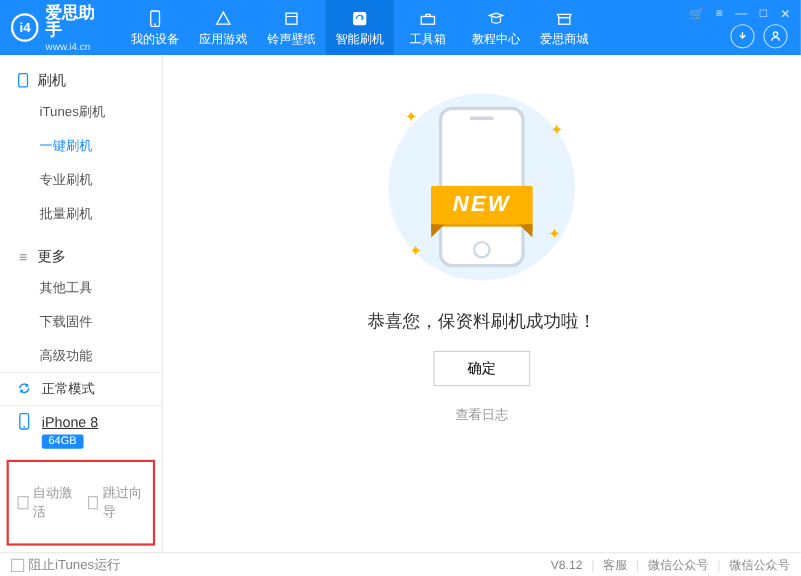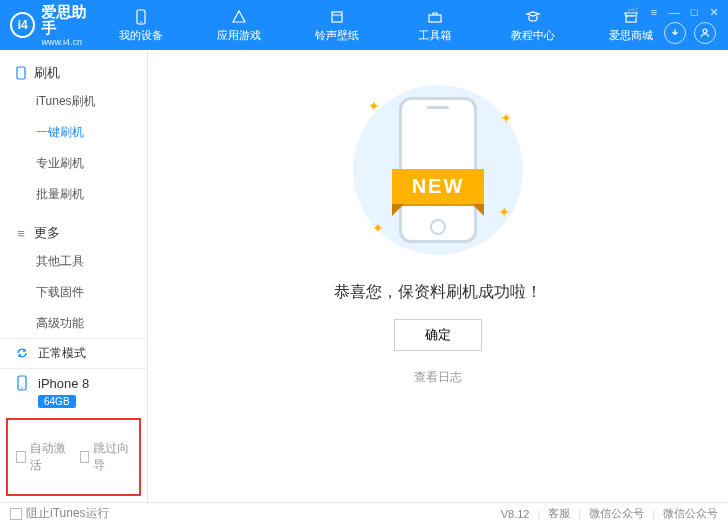--- a/index.html
+++ b/index.html
@@ -4,21 +4,21 @@
 <style>
   * { box-sizing: border-box; margin: 0; padding: 0; }
   body { font-family: "Microsoft YaHei", Arial, sans-serif; font-size: 12px; color: #333; background: #fff; width: 728px; height: 524px; overflow: hidden; }
   
   
   .header { background: #1a8cff; height: 50px; display: flex; align-items: center; color: #fff; position: relative; }
   .logo-area { display: flex; align-items: center; padding: 0 10px; width: 110px; }
   .logo-circle { width: 26px; height: 26px; border: 2px solid #fff; border-radius: 50%; display: flex; align-items: center; justify-content: center; margin-right: 6px; font-size: 12px; font-weight: bold; }
   .logo-text { font-size: 15px; font-weight: bold; line-height: 1.1; }
   .logo-sub { font-size: 9px; opacity: 0.85; }
-  .nav { display: flex; height: 100%; flex: 1; gap: 36px; }
+  .nav { display: flex; height: 100%; flex: 1; }
   .nav-item { width: 62px; display: flex; flex-direction: column; align-items: center; justify-content: center; cursor: pointer; font-size: 11px; gap: 2px; }
   .nav-item.active { background: #0b78e6; }
   .nav-icon { width: 18px; height: 18px; display: flex; align-items: center; justify-content: center; }
   .header-right { position: absolute; top: 4px; right: 6px; display: flex; gap: 4px; align-items: center; }
   .hr-icon { width: 16px; height: 16px; display: flex; align-items: center; justify-content: center; color: #cfe7ff; cursor: pointer; font-size: 11px; }
   .header-circles { position: absolute; right: 12px; top: 22px; display: flex; gap: 8px; }
   .hc { width: 22px; height: 22px; border: 1.5px solid rgba(255,255,255,0.7); border-radius: 50%; display: flex; align-items: center; justify-content: center; cursor: pointer; }
 
   
   .body { display: flex; height: calc(100% - 50px - 22px); }
@@ -29,37 +29,37 @@
   .side-group-title { display: flex; align-items: center; gap: 6px; padding: 4px 14px; color: #333; font-size: 13px; }
   .side-group-icon { width: 14px; height: 14px; display: flex; align-items: center; justify-content: center; color: #1a8cff; }
   .side-more-icon { width: 14px; height: 14px; display: flex; align-items: center; justify-content: center; color: #8a8a8a; }
   .side-item { padding: 7px 14px 7px 36px; font-size: 12px; color: #555; cursor: pointer; }
   .side-item.active { color: #1a8cff; }
   
   .side-bottom { border-top: 0; padding: 6px 0 0 0; }
   .status-row { display: flex; gap: 8px; padding: 6px 14px; border-top: 1px solid #eee; }
   .status-icon { width: 16px; height: 16px; display:flex; align-items:center; justify-content:center; }
   .status-text { font-size: 12px; color: #333; }
-  .device-row { padding: 6px 14px 10px 14px; border-top: 1px solid #eee; }
+  .device-row { padding: 6px 14px 10px 14px; border-top: 1px solid #eee; text-decoration: underline; }
   .device-top { display: flex; align-items: center; gap: 8px; }
   .device-name { font-size: 13px; font-weight: 500; color: #333; }
   .badge { display: inline-block; background: #1a8cff; color: #fff; font-size: 10px; padding: 1px 6px; border-radius: 2px; margin-top: 4px; margin-left: 24px; }
   
   .red-box { border: 2px solid #e33; margin: 0 6px 6px 6px; padding: 20px 8px; display: flex; gap: 12px; align-items:center; }
   .checkbox-row { display: flex; align-items: center; gap: 4px; color: #999; font-size: 12px; cursor: pointer; }
   .cb { width: 12px; height: 12px; border: 1px solid #bbb; background:#fff; }
   
   
   .main { flex: 1; display: flex; flex-direction: column; align-items: center; justify-content: flex-start; padding-top: 30px; }
   .illus { width: 200px; height: 180px; position: relative; display: flex; align-items:center; justify-content:center; }
   .circle-bg { width: 170px; height: 170px; background: #e8f4ff; border-radius: 50%; position: absolute; }
   .phone { position: relative; width: 78px; height: 146px; background: #fff; border: 3px solid #cdd8e2; border-radius: 12px; z-index: 2; }
   .phone::before { content:""; position:absolute; top:6px; left:50%; transform:translateX(-50%); width:22px; height:3px; background:#cdd8e2; border-radius:2px; }
   .phone::after { content:""; position:absolute; bottom:5px; left:50%; transform:translateX(-50%); width:12px; height:12px; border:2px solid #cdd8e2; border-radius:50%; }
-  .ribbon { position:absolute; z-index:3; background:#ffb300; color:#fff; font-weight:bold; font-size:20px; letter-spacing:2px; padding:6px 20px; transform:translateY(16px); box-shadow: 0 2px 0 #e09a00; }
+  .ribbon { position:absolute; z-index:3; background:#ffb300; color:#fff; font-weight:bold; font-size:20px; letter-spacing:2px; padding:6px 20px; transform:translateY(16px); box-shadow: 0 2px 0 #e09a00; font-style: italic; }
   .ribbon::before, .ribbon::after { content:""; position:absolute; top:100%; border:6px solid transparent; }
   .ribbon::before { left:0; border-top-color:#c77f00; border-left-color:#c77f00; }
   .ribbon::after { right:0; border-top-color:#c77f00; border-right-color:#c77f00; }
   .sparkle { position:absolute; color:#ffb300; font-size:14px; z-index:2; }
   .s1 { top:18px; left:30px; } .s2 { top:30px; right:26px; } .s3 { bottom:24px; left:34px; } .s4 { bottom:40px; right:28px; }
   
   .success-msg { margin-top: 22px; font-size: 16px; color: #333; }
   .ok-btn { margin-top: 16px; padding: 6px 30px; border:1px solid #d0d0d0; background:#fff; font-size:13px; cursor:pointer; }
   .view-log { margin-top: 18px; font-size: 12px; color: #999; cursor:pointer; }
   
@@ -99,20 +99,29 @@
       <span>应用游戏</span>
     </div>
     <div class="nav-item">
       <span class="nav-icon">
           <svg width="16" height="16" viewBox="0 0 16 16">
             <rect x="3" y="3" width="10" height="10" fill="none" stroke="#fff" stroke-width="1.2"></rect>
             <path d="M3 6h10" stroke="#fff" stroke-width="1"></path>
           </svg>
         </span>
       <span>铃声壁纸</span>
+    </div>
+    <div class="nav-item active">
+      <span class="nav-icon">
+          <svg width="16" height="16" viewBox="0 0 16 16">
+            <rect x="2" y="2" width="12" height="12" rx="2" fill="#fff"></rect>
+            <path d="M5 8a3 3 0 0 1 6 0M11 8l-1.5-1M11 8l-1.5 1" stroke="#1a8cff" stroke-width="1.2" fill="none"></path>
+          </svg>
+        </span>
+      <span>智能刷机</span>
     </div>
     <div class="nav-item">
       <span class="nav-icon">
           <svg width="16" height="16" viewBox="0 0 16 16">
             <rect x="2" y="6" width="12" height="7" fill="none" stroke="#fff" stroke-width="1.2"></rect>
             <path d="M6 6V4h4v2" fill="none" stroke="#fff" stroke-width="1.2"></path>
           </svg>
         </span>
       <span>工具箱</span>
     </div>

